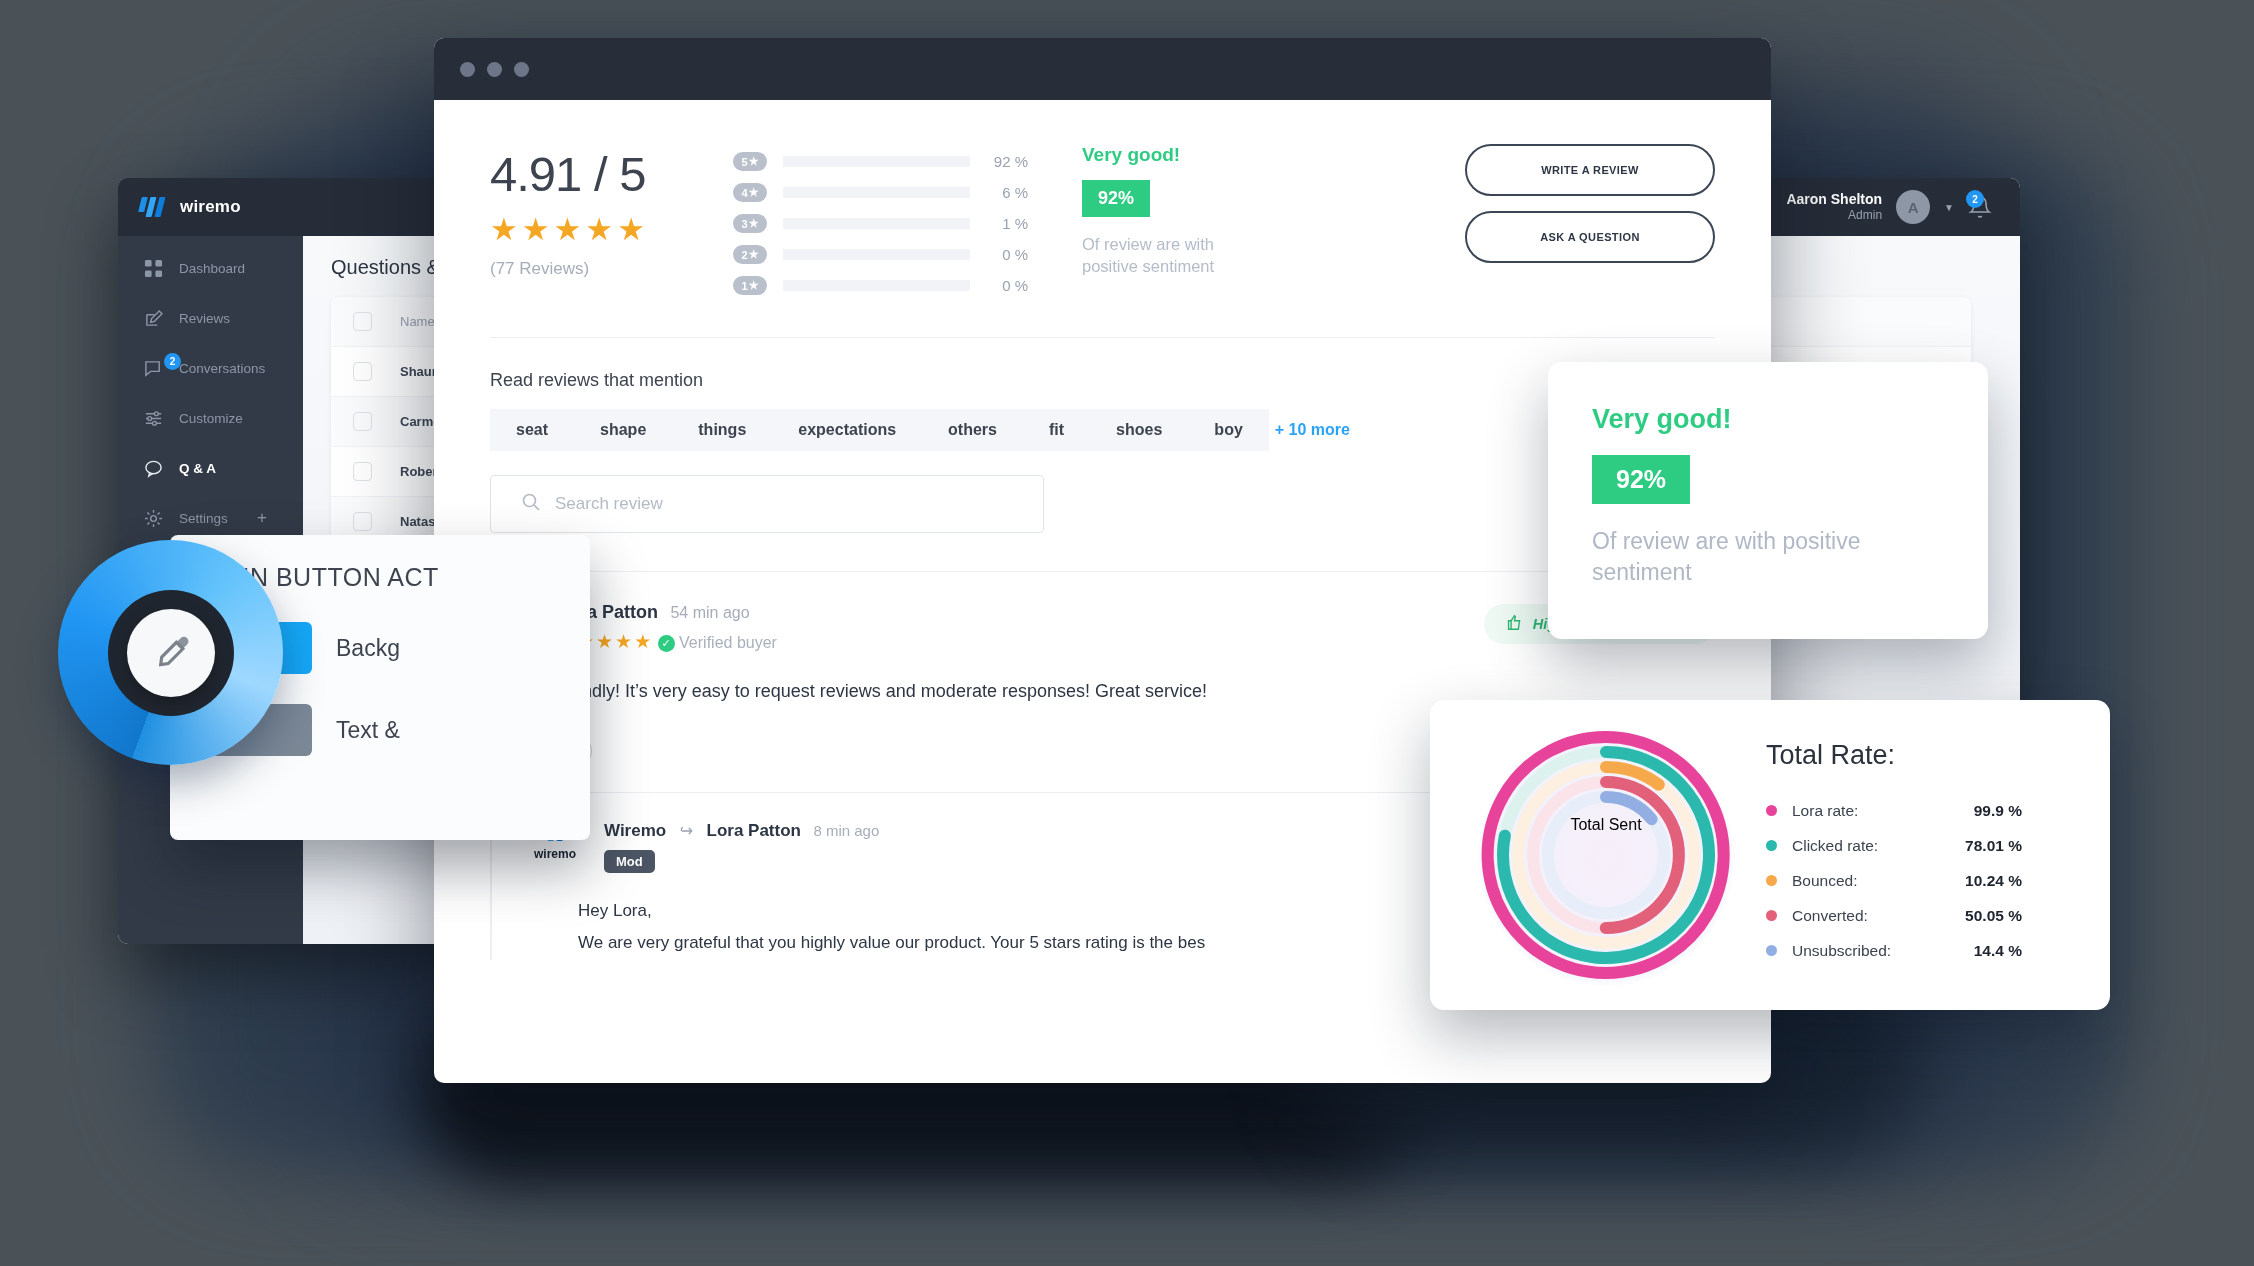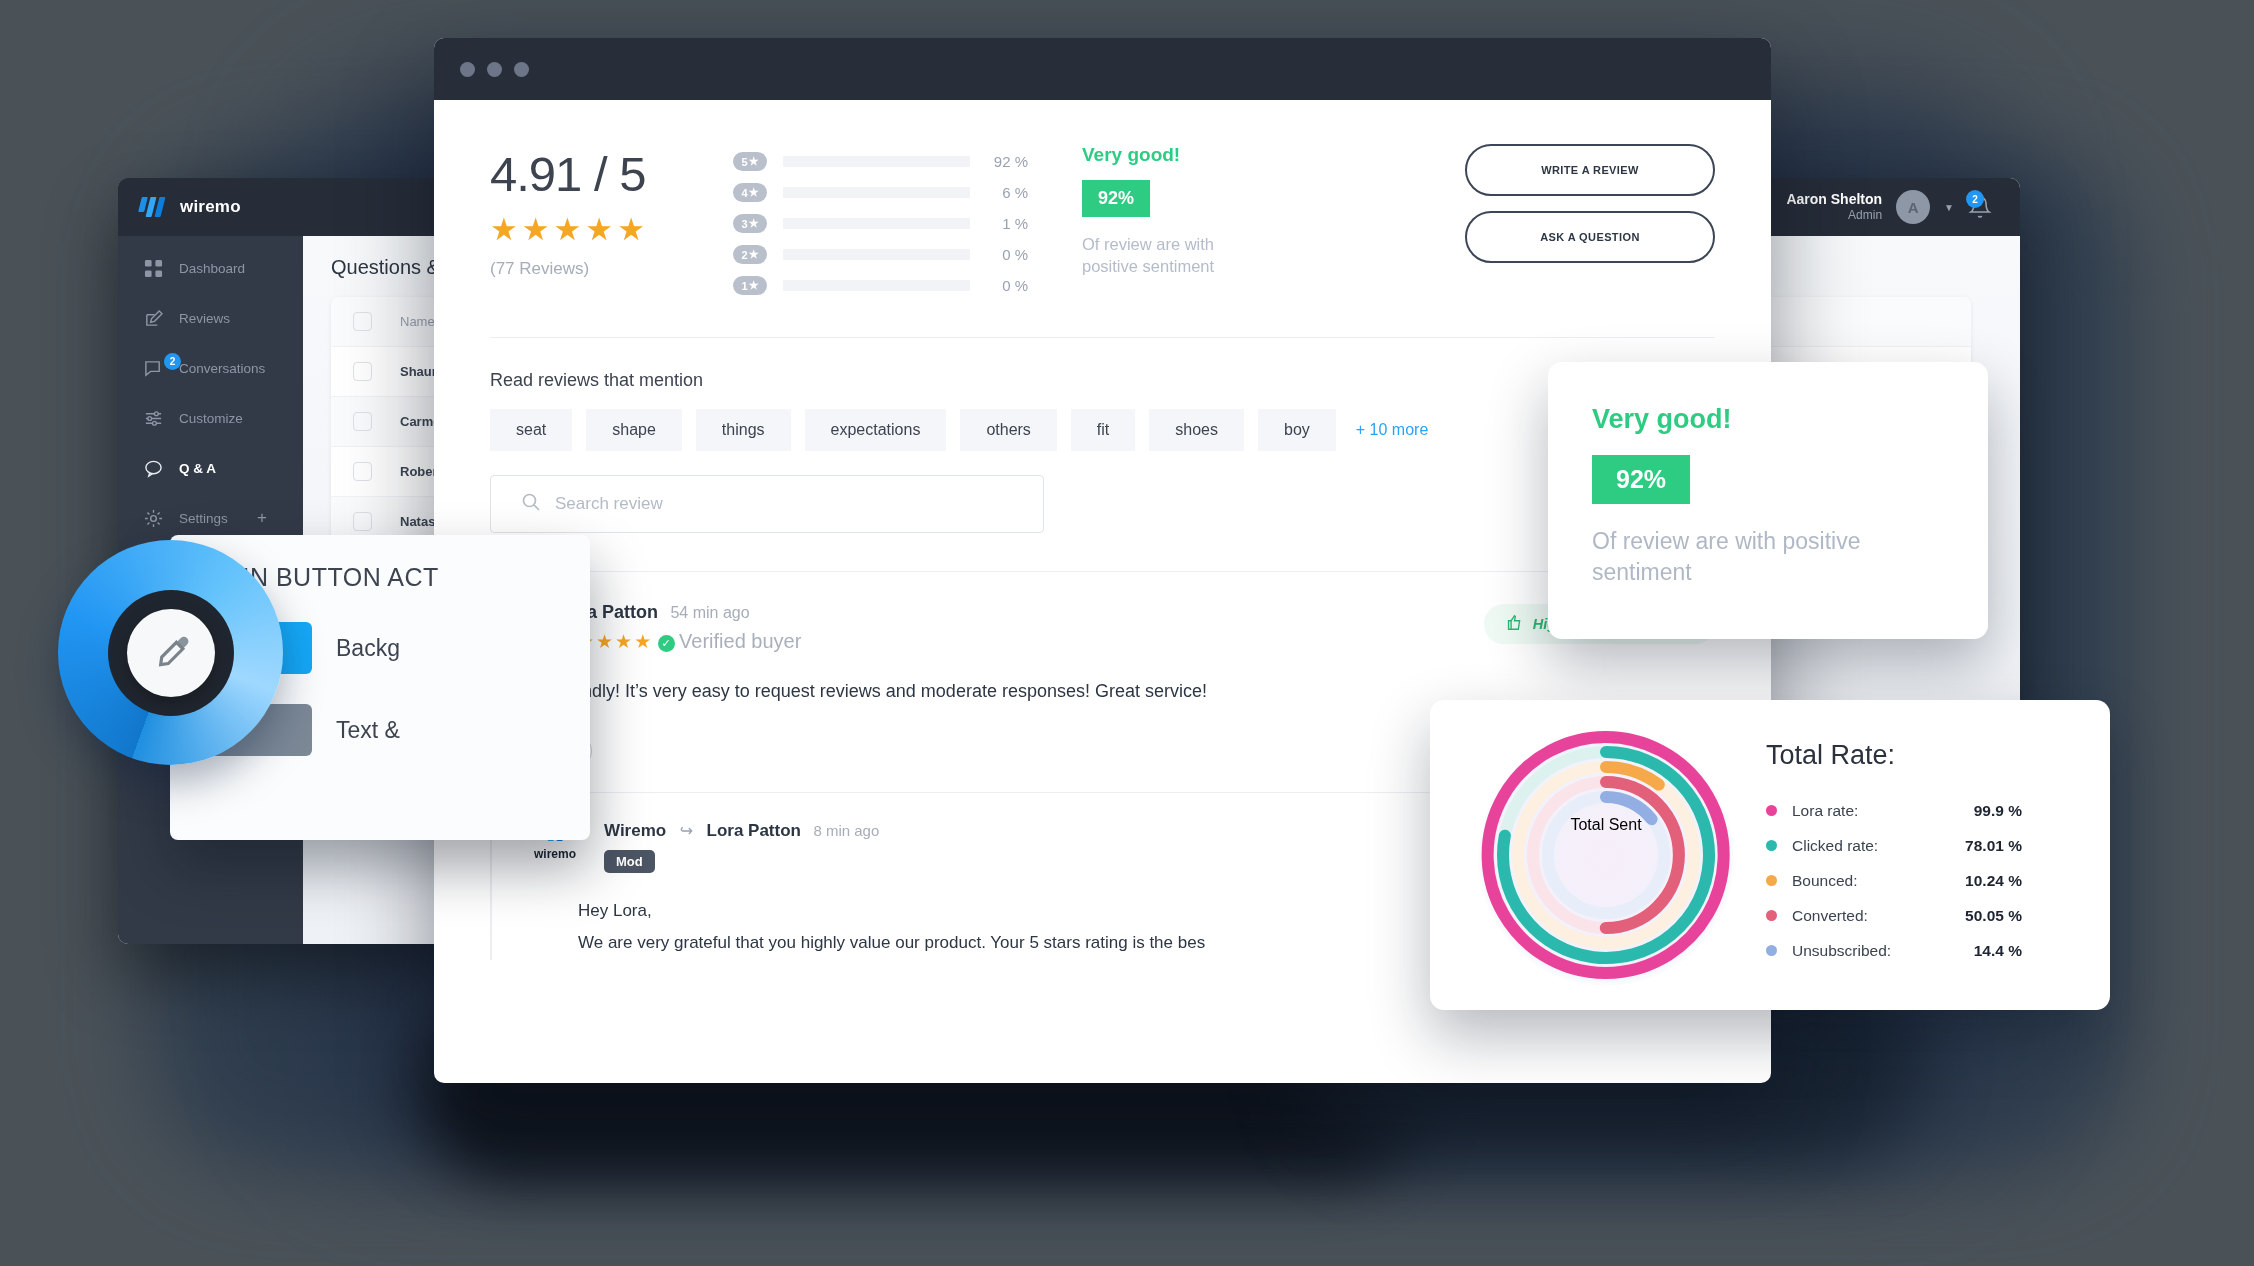--- a/index.html
+++ b/index.html
@@ -162,21 +162,21 @@
   .sum-actions { margin-left:auto; padding-top:4px; display:flex; flex-direction:column; gap:15px;}
   .obtn {
     width: 250px; height: 52px; border:2px solid #3c4654; border-radius: 26px;
     background:#fff; color:#2d3644; font-size:11px; font-weight:700; letter-spacing:.4px;
     display:flex;align-items:center;justify-content:center; cursor:pointer;
   }
 
   .hr { height:1px; background:#eceef2; margin: 36px 0 0 0;}
 
   .mention-lbl { margin-top: 32px; color:#3d4450; font-size:18px;}
-  .tags { margin-top: 18px; display:flex; flex-wrap:wrap; gap:14px; max-width: 1110px;}
+  .tags { margin-top: 18px; display:flex; flex-wrap:wrap; gap:0; max-width: 1110px; font-weight: bold;}
   .tag {
     background:#f4f6fa; color:#3d4450; font-size:16px;
     padding: 12px 26px; min-width: 62px; text-align:center; cursor:pointer;
   }
   .more { color:#29a3f5; font-size:16px; padding:12px 6px; cursor:pointer;}
 
   .searchbox {
     margin-top: 24px; width: 554px; height: 58px; border:1px solid #dfe3ea;
     border-radius:4px; display:flex; align-items:center; gap:14px; padding: 0 30px;
   }
@@ -191,21 +191,21 @@
   
   .review { margin-top: 30px; position:relative;}
   .rv-head { display:flex; align-items:flex-start; gap:20px;}
   .rv-avatar {
     width: 48px; height:48px; border-radius:50%; border:1px solid #e2e6ec;
     display:flex;align-items:center;justify-content:center; color:#29a3f5; font-size:21px;
   }
   .rv-name { font-size:18px; color:#2d3644; font-weight:700;}
   .rv-time { color:#a6adb9; font-size:16px; font-weight:400; margin-left:8px;}
   .rv-stars { color:#f5a623; font-size:19px; letter-spacing:2px; }
-  .rv-verified { color:#a9b0bc; font-size:20px;margin-top:24px; }
+  .rv-verified { color:#a9b0bc; font-size:16px;margin-top:24px; }
   .check-b { display:inline-block; width:17px;height:17px;border-radius:50%;background:#2ecc82;color:#fff;
              font-size:11px; text-align:center; line-height:17px; vertical-align:1px;}
   .rec-badge {
     position:absolute; right: 0; top: 2px;
     background:#eefaf3; color:#2ab872; font-size:14.5px; font-style:italic; font-weight:700;
     padding: 10px 22px; border-radius: 20px; display:flex; align-items:center; gap:10px;
     white-space: nowrap;
   }
   .rv-text { margin-top: 28px; font-size:18px; color:#2d3644;}
   .rv-actions { margin-top: 32px; display:flex; align-items:center;}

